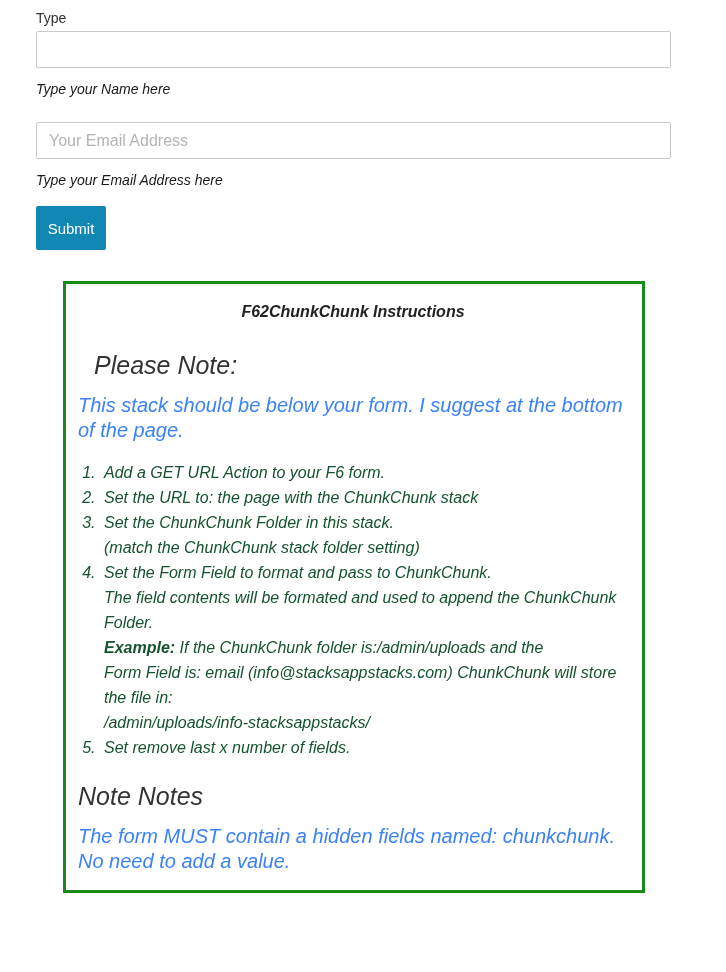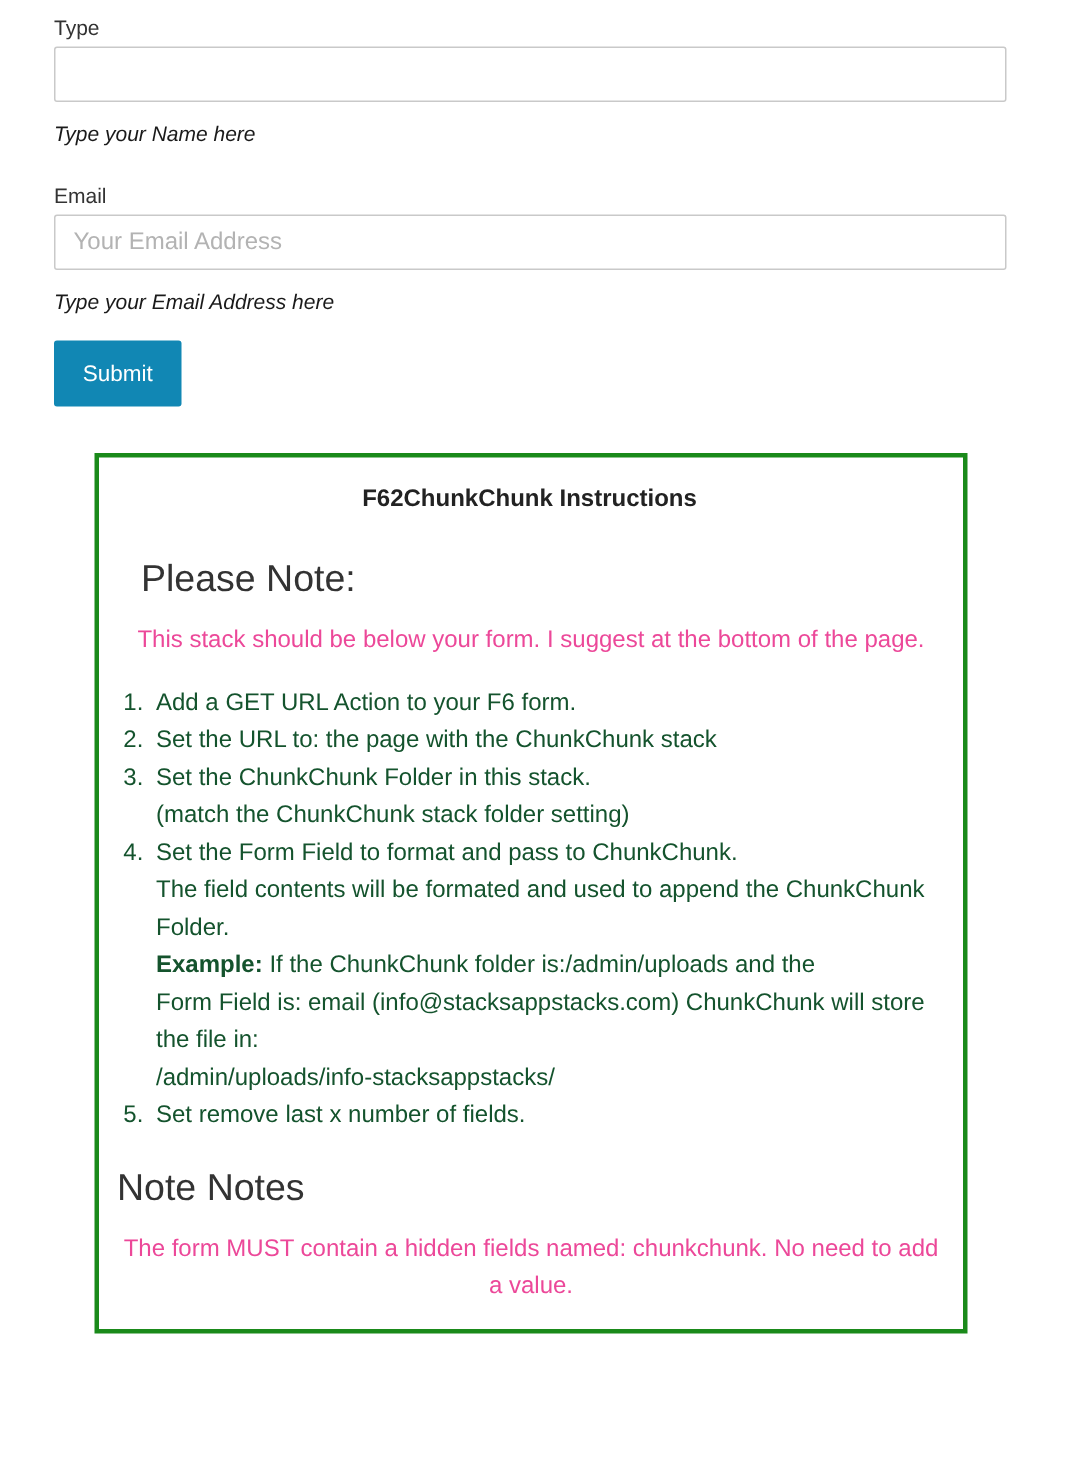--- a/index.html
+++ b/index.html
@@ -49,62 +49,62 @@
     font-style: italic;
     font-size: 14px;
     line-height: 16px;
     color: #1a1a1a;
     margin: 13px 0 0 0;
   }
   .field-email { margin-top: 25px; }
   .submit-btn {
     display: block;
     margin-top: 18px;
-    width: 85px;
+    width: 70px;
     height: 44px;
     background: var(--submit-bg);
     color: #ffffff;
     border: none;
     border-radius: 2px;
     font-family: inherit;
     font-size: 15px;
     cursor: pointer;
   }
   
   .instructions-box {
     margin: 31px 0 0 63px;
     width: 582px;
     border: 3px solid var(--box-border);
     background: #ffffff;
     padding: 14px 12px 16px 10px;
+    font-style: italic;
   }
   .box-title {
     text-align: center;
     font-weight: bold;
     font-size: 16px;
     line-height: 19px;
     color: #222222;
     margin: 4px 0 0 0;
   }
   .box-h2 {
     font-size: 25px;
     line-height: 29px;
     font-weight: 400;
     color: #333333;
     margin: 30px 0 13px 16px;
     padding-left: 2px;
   }
   .box-h2.form-notes { margin: 22px 0 13px 0; }
   .box-p {
-    font-size: 16px;
+    font-size: 20px;
     line-height: 25px;
-    color: #ec4899;
+    color: #3b82f6;
     margin: 0;
     padding-left: 2px;
-    text-align: center;
   }
   ol.steps {
     margin: 17px 0 0 0;
     padding: 0 0 0 24px;
     font-size: 16px;
     line-height: 25px;
     color: #14532d;
     list-style-position: outside;
   }
   ol.steps li { padding-left: 4px; }
@@ -117,21 +117,20 @@
 
   <div class="form-area">
 
     <div class="field">
       <label class="field-label">Type</label>
       <input class="text-input" type="text" value="" style="">
       <div class="help-text">Type your Name here</div>
     </div>
 
     <div class="field field-email">
-      <label class="field-label">Email</label>
       <input class="text-input" type="text" placeholder="Your Email Address" style="">
       <div class="help-text">Type your Email Address here</div>
     </div>
 
     <button class="submit-btn">Submit</button>
 
   </div>
 
   <div class="instructions-box">
     <div class="box-title">F62ChunkChunk Instructions</div>

